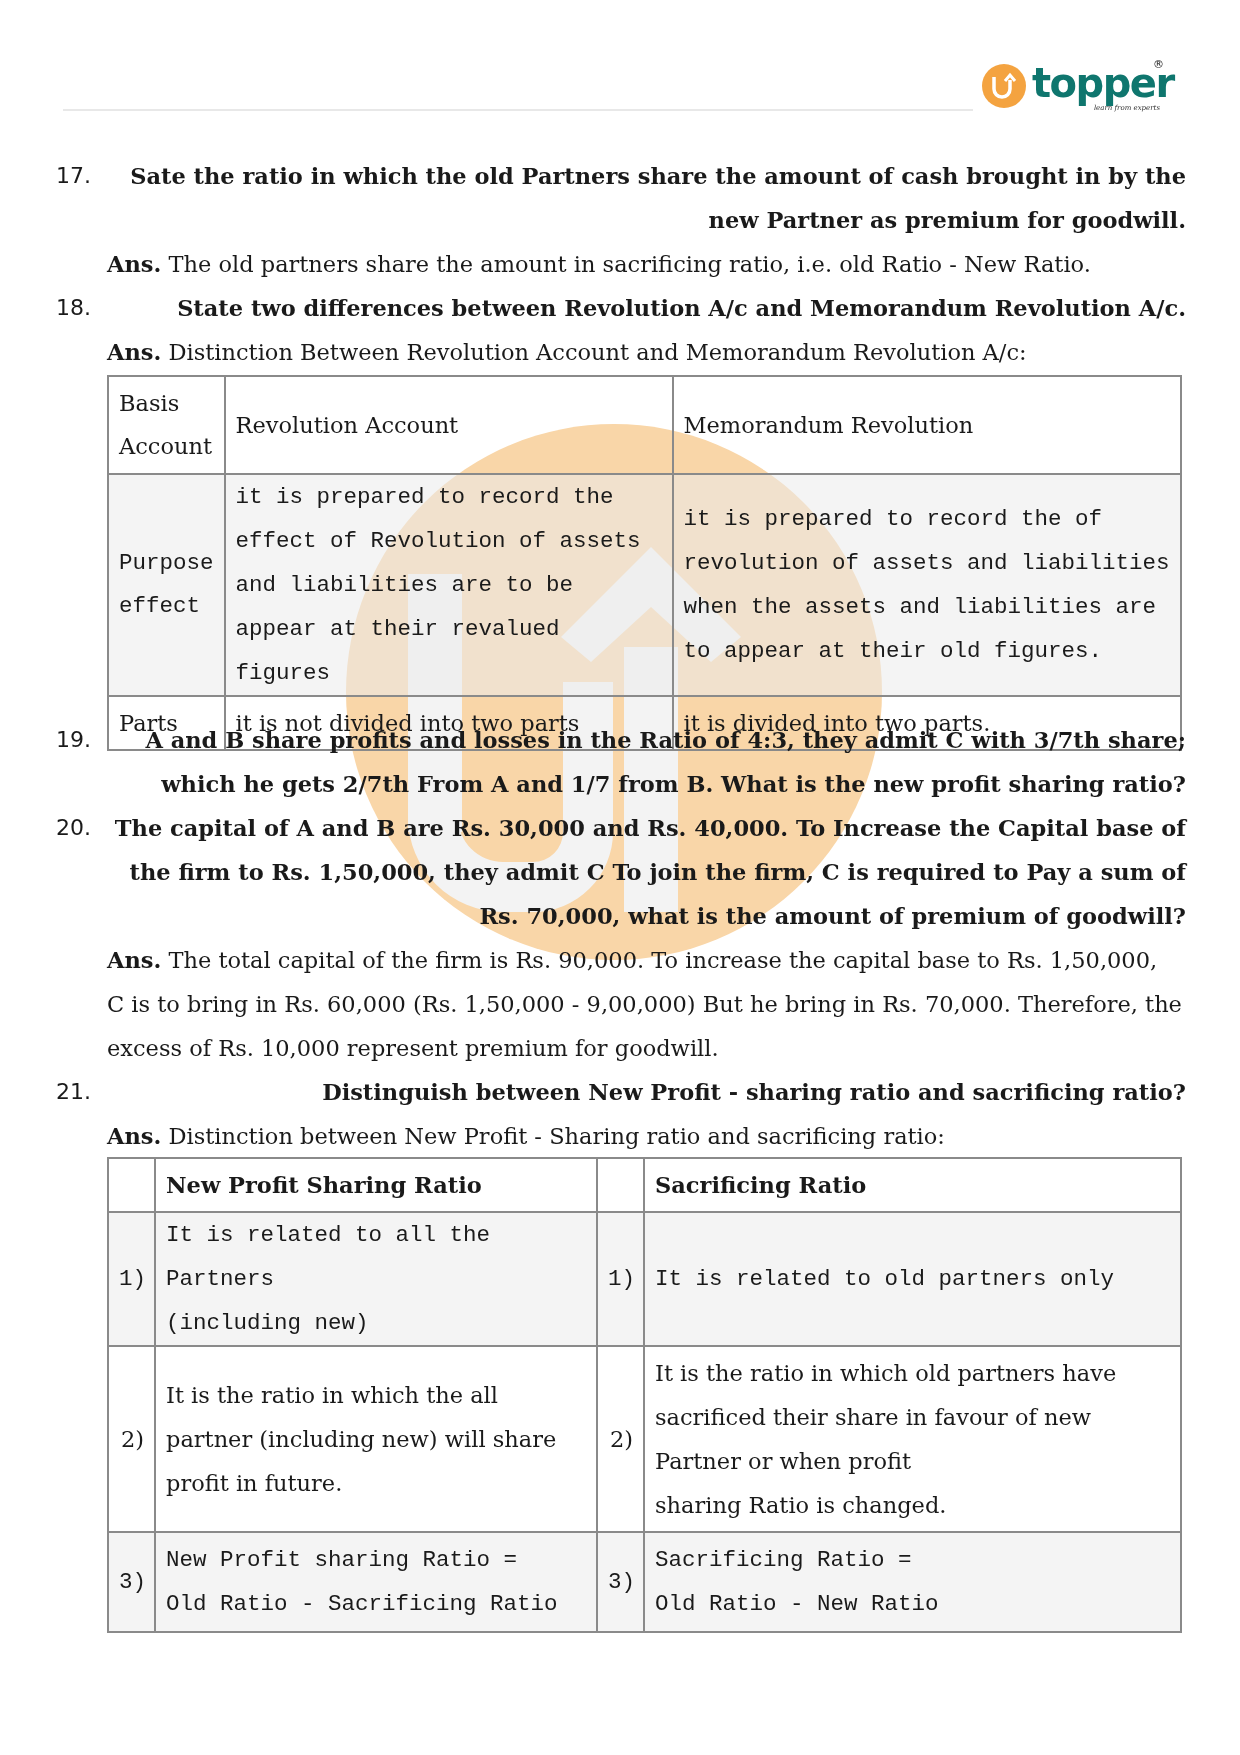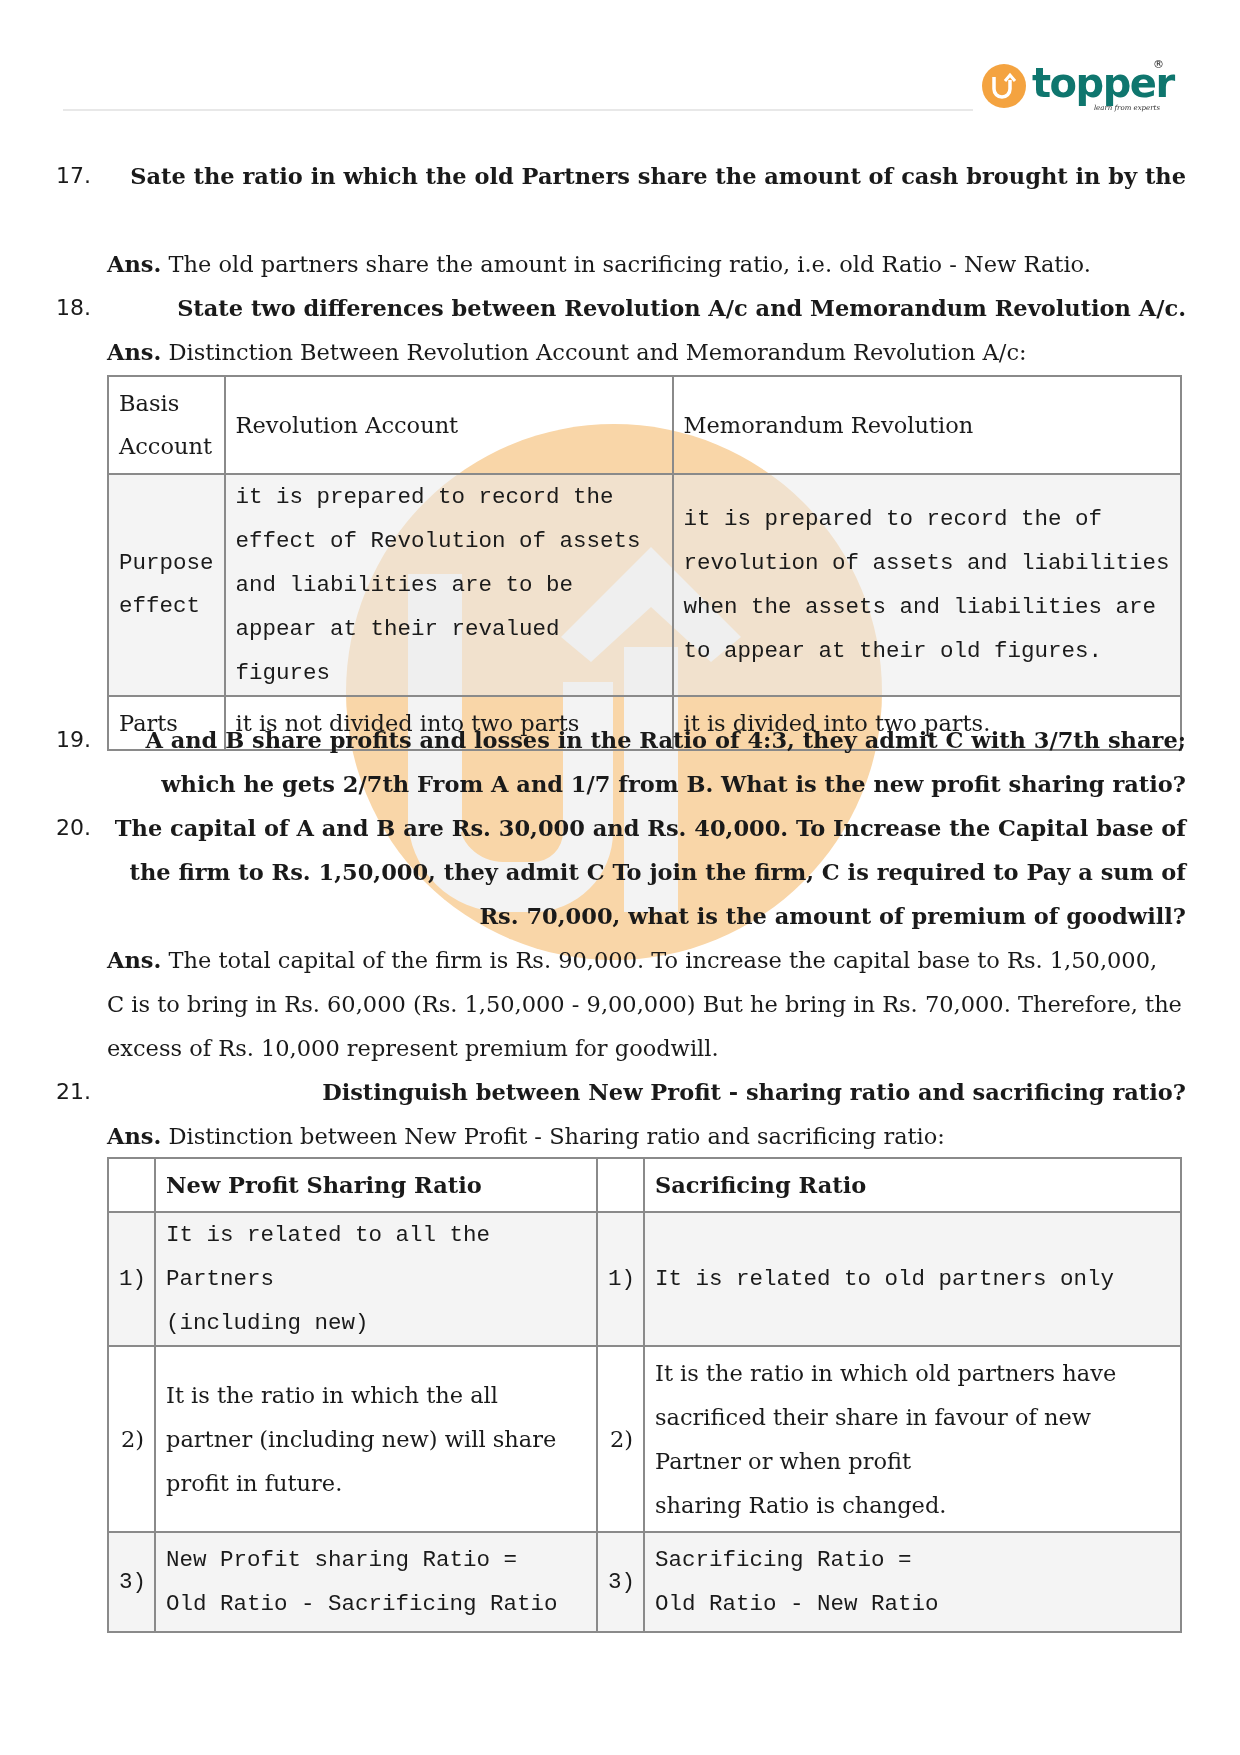--- a/index.html
+++ b/index.html
@@ -93,20 +93,21 @@
   <span class="logo-reg">®</span>
   <span class="logo-tag">learn from experts</span>
 </div>
 
 <div class="content">
 
   <div class="q" style="top:154px;">
     <span class="num">17.</span>
     <div class="qtext">
       <div>Sate the ratio in which the old Partners share the amount of cash brought in by the</div>
+      <div>new Partner as premium for goodwill.</div>
     </div>
   </div>
   <div class="ans" style="top:242px;">
     <b>Ans.</b>
     <span>The old partners share the amount in sacrificing ratio, i.e. old Ratio - New Ratio.</span>
   </div>
 
   <div class="q" style="top:286px;">
     <span class="num">18.</span>
     <div class="qtext">State two differences between Revolution A/c and Memorandum Revolution A/c.</div>

